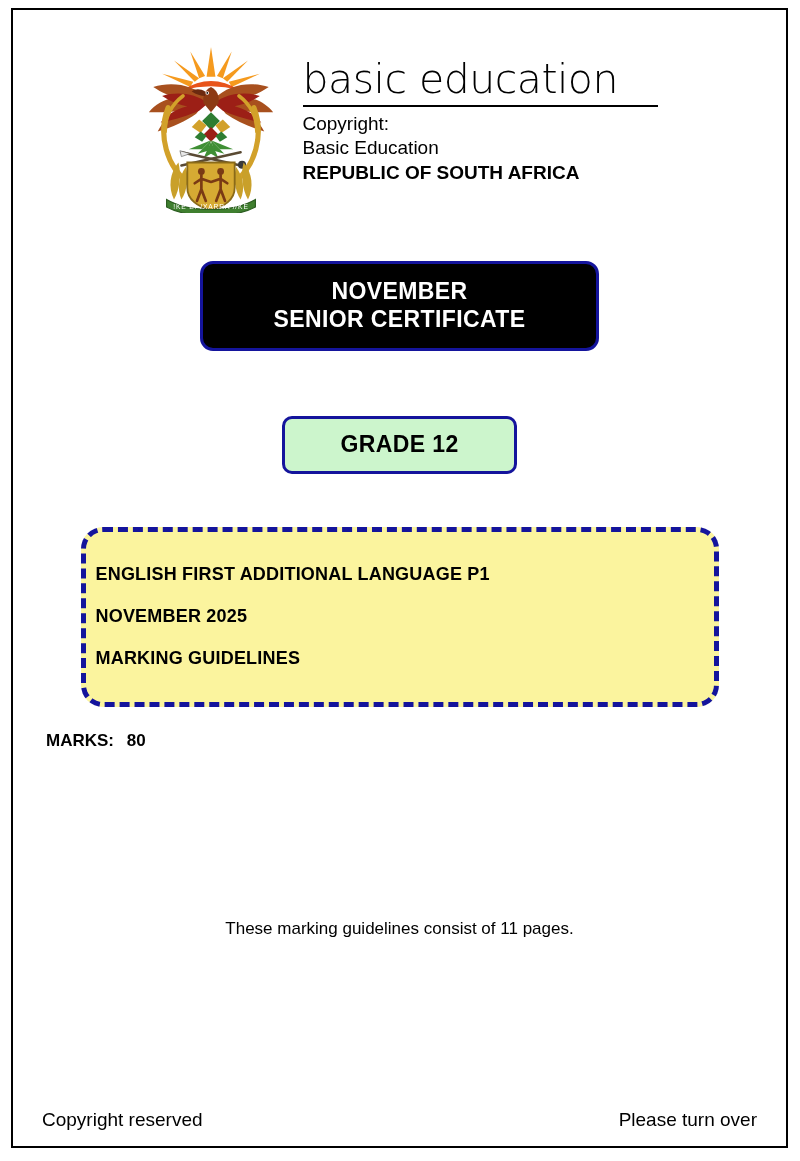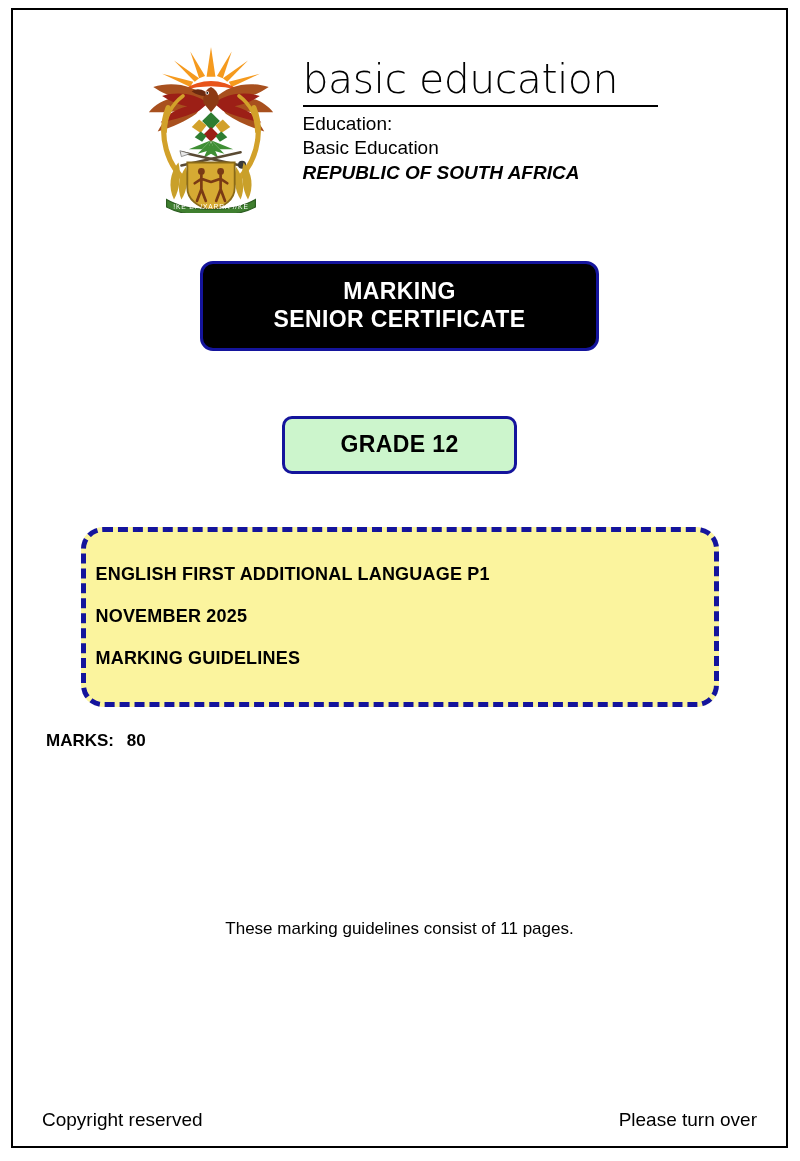--- a/index.html
+++ b/index.html
@@ -80,21 +80,20 @@
     margin-bottom: 5px;
     width: 355px;
   }
   .dept-line {
     font-size: 19px;
     line-height: 1.28;
     color: #000000;
   }
   .dept-line.bold {
     font-weight: bold;
-    font-style: italic;
   }
 
   
   .nsc-badge-wrap {
     text-align: center;
     margin-top: 48px;
   }
   .nsc-badge {
     display: inline-block;
     background: #000000;
@@ -271,29 +270,29 @@
           <path d="M113 181 L113 200 M113 186 L122 192 M113 186 L101 190 M113 200 L107 216 M113 200 L119 216" stroke="#7a3a14" stroke-width="3.6" fill="none" stroke-linecap="round"></path>
         </g>
 
         <path d="M40 214 C70 232 130 232 160 214 L160 224 C130 240 70 240 40 224 Z" fill="#3f7f2f" stroke="#2c5d21" stroke-width="1.6"></path>
         <text x="100" y="227" font-family="'Liberation Sans',sans-serif" font-size="9" fill="#ffffff" text-anchor="middle" letter-spacing="1.2">!KE E: /XARRA //KE</text>
       </svg>
 
       <div class="masthead-text">
         <div class="brand-basic-education">basic education</div>
         <div class="brand-rule"></div>
-        <div class="dept-line">Education:</div>
+        <div class="dept-line">Copyright:</div>
         <div class="dept-line">Basic Education</div>
         <div class="dept-line bold">REPUBLIC OF SOUTH AFRICA</div>
       </div>
     </div>
 
     <div class="nsc-badge-wrap">
       <div class="nsc-badge">
-        <div class="nsc-badge-line">MARKING</div>
+        <div class="nsc-badge-line">NOVEMBER</div>
         <div class="nsc-badge-line">SENIOR CERTIFICATE</div>
       </div>
     </div>
 
     <div class="grade-badge-wrap">
       <div class="grade-badge">
         <div class="grade-badge-label">GRADE 12</div>
       </div>
     </div>
 

